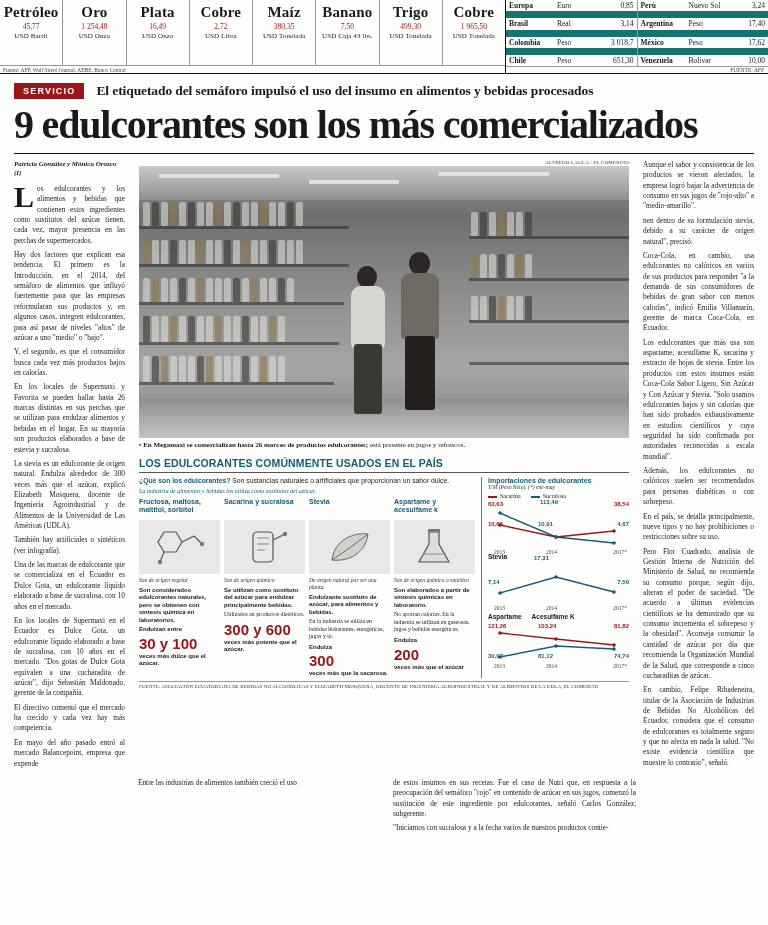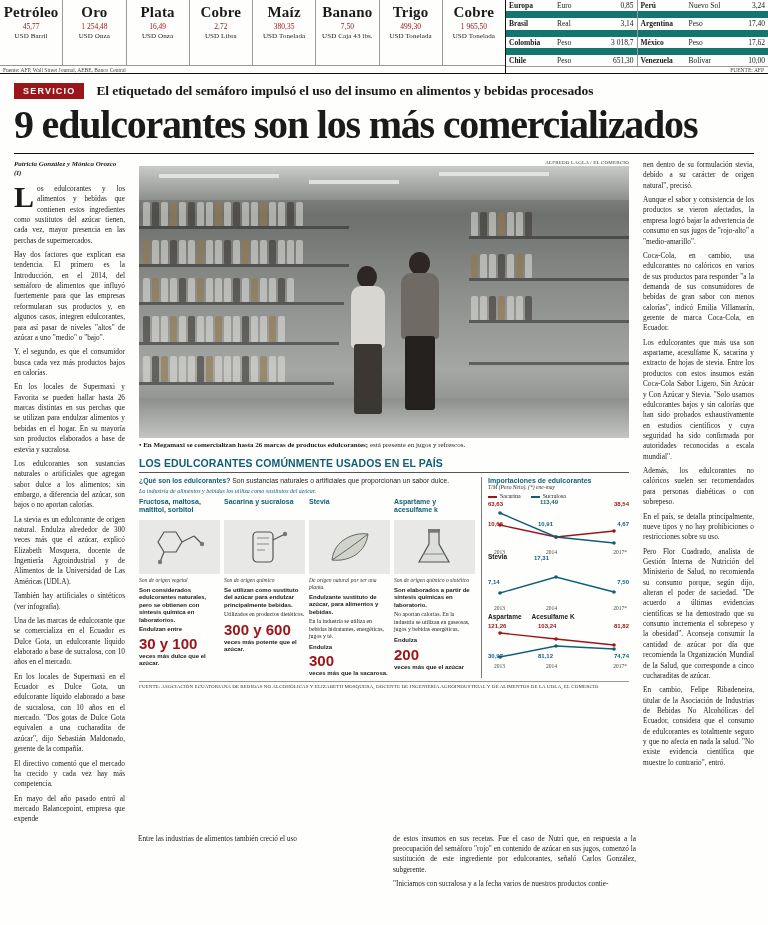--- a/index.html
+++ b/index.html
@@ -254,21 +254,20 @@
 
   <div class="body-area">
 
     <div class="col-left">
       <div class="byline">Patricia González y
 Mónica Orozco (I)</div>
       <p class="txt dropcap">Los edulcorantes y los alimentos y bebidas que contienen estos ingredientes como sustitutos del azúcar tienen, cada vez, mayor presencia en las perchas de supermercados.</p>
       <p class="txt">Hay dos factores que explican esa tendencia. El primero es la Introducción, en el 2014, del semáforo de alimentos que influyó fuertemente para que las empresas reformularan sus productos y, en algunos casos, integren edulcorantes, para así pasar de niveles "altos" de azúcar a uno "medio" o "bajo".</p>
       <p class="txt">Y, el segundo, es que el consumidor busca cada vez más productos bajos en calorías.</p>
       <p class="txt">En los locales de Supermaxi y Favorita se pueden hallar hasta 26 marcas distintas en sus perchas que se utilizan para endulzar alimentos y bebidas en el hogar. En su mayoría son productos elaborados a base de estevia y sucralosa.</p>
-      <p class="txt">Los edulcorantes son sustancias naturales o artificiales que agregan sabor dulce a los alimentos; sin embargo, a diferencia del azúcar, son bajos o no aportan calorías.</p>
       <p class="txt">La stevia es un edulcorante de origen natural. Endulza alrededor de 300 veces más que el azúcar, explicó Elizabeth Mosquera, docente de Ingeniería Agroindustrial y de Alimentos de la Universidad de Las Américas (UDLA).</p>
       <p class="txt">También hay artificiales o sintéticos (ver infografía).</p>
       <p class="txt">Una de las marcas de edulcorante que se comercializa en el Ecuador es Dulce Gota, un edulcorante líquido elaborado a base de sucralosa, con 10 años en el mercado.</p>
       <p class="txt">En los locales de Supermaxi en el Ecuador es Dulce Gota, un edulcorante líquido elaborado a base de sucralosa, con 10 años en el mercado. "Dos gotas de Dulce Gota equivalen a una cucharadita de azúcar", dijo Sebastián Maldonado, gerente de la compañía.</p>
       <p class="txt">El directivo comentó que el mercado ha crecido y cada vez hay más competencia.</p>
       <p class="txt">En mayo del año pasado entró al mercado Balancepoint, empresa que expende</p>
     </div>
 
     <div class="col-mid">
       <div class="photo-wrap">
@@ -582,28 +581,28 @@
             <div class="yr" style="left:6px;bottom:2px;">2013</div>
             <div class="yr" style="left:58px;bottom:2px;">2014</div>
             <div class="yr" style="right:2px;bottom:2px;">2017*</div>
           </div>
         </div>
       </div>
       <div class="info-foot">FUENTE: ASOCIACIÓN ECUATORIANA DE BEBIDAS NO ALCOHÓLICAS Y ELIZABETH MOSQUERA, DOCENTE DE INGENIERÍA AGROINDUSTRIAL Y DE ALIMENTOS DE LA UDLA, EL COMERCIO</div>
     </div>
 
     <div class="col-right">
+      <p class="txt">Aunque el sabor y consistencia de los productos se vieron afectados, la empresa logró bajar la advertencia de consumo en sus jugos de "rojo-alto" a "medio-amarillo".</p>
       <p class="txt">nen dentro de su formulación stevia, debido a su carácter de origen natural", precisó.</p>
-      <p class="txt">Aunque el sabor y consistencia de los productos se vieron afectados, la empresa logró bajar la advertencia de consumo en sus jugos de "rojo-alto" a "medio-amarillo".</p>
       <p class="txt">Coca-Cola, en cambio, usa edulcorantes no calóricos en varios de sus productos para responder "a la demanda de sus consumidores de bebidas de gran sabor con menos calorías", indicó Emilia Villamarín, gerente de marca Coca-Cola, en Ecuador.</p>
       <p class="txt">Los edulcorantes que más usa son aspartame, acesulfame K, sacarina y extracto de hojas de stevia. Entre los productos con estos insumos están Coca-Cola Sabor Ligero, Sin Azúcar y Con Azúcar y Stevia. "Solo usamos edulcorantes bajos y sin calorías que han sido probados exhaustivamente en estudios científicos y cuya seguridad ha sido confirmada por autoridades reconocidas a escala mundial".</p>
       <p class="txt">Además, los edulcorantes no calóricos suelen ser recomendados para personas diabéticas o con sobrepeso.</p>
       <p class="txt">En el país, se detalla principalmente, nueve tipos y no hay prohibiciones o restricciones sobre su uso.</p>
       <p class="txt">Pero Flor Cuadrado, analista de Gestión Interna de Nutrición del Ministerio de Salud, no recomienda su consumo porque, según dijo, alteran el poder de saciedad. "De acuerdo a últimas evidencias científicas se ha demostrado que su consumo incrementa el sobrepeso y la obesidad". Aconseja consumir la cantidad de azúcar por día que recomienda la Organización Mundial de la Salud, que corresponde a cinco cucharaditas de azúcar.</p>
-      <p class="txt">En cambio, Felipe Ribadeneira, titular de la Asociación de Industrias de Bebidas No Alcohólicas del Ecuador, considera que el consumo de edulcorantes es totalmente seguro y que no afecta en nada la salud. "No existe evidencia científica que muestre lo contrario", entró.</p>
+      <p class="txt">En cambio, Felipe Ribadeneira, titular de la Asociación de Industrias de Bebidas No Alcohólicas del Ecuador, considera que el consumo de edulcorantes es totalmente seguro y que no afecta en nada la salud. "No existe evidencia científica que muestre lo contrario", señaló.</p>
     </div>
   </div>
 
   <div class="bottom-cols">
     <div style="flex:0 0 118px;"></div>
     <div class="bcol">
       <p class="btxt">Entre las industrias de alimentos también creció el uso</p>
     </div>
     <div class="bcol last">
       <p class="btxt">de estos insumos en sus recetas. Fue el caso de Nutri que, en respuesta a la preocupación del semáforo "rojo" en contenido de azúcar en sus jugos, comenzó la sustitución de este ingrediente por edulcorantes, señaló Carlos González, subgerente.</p>

